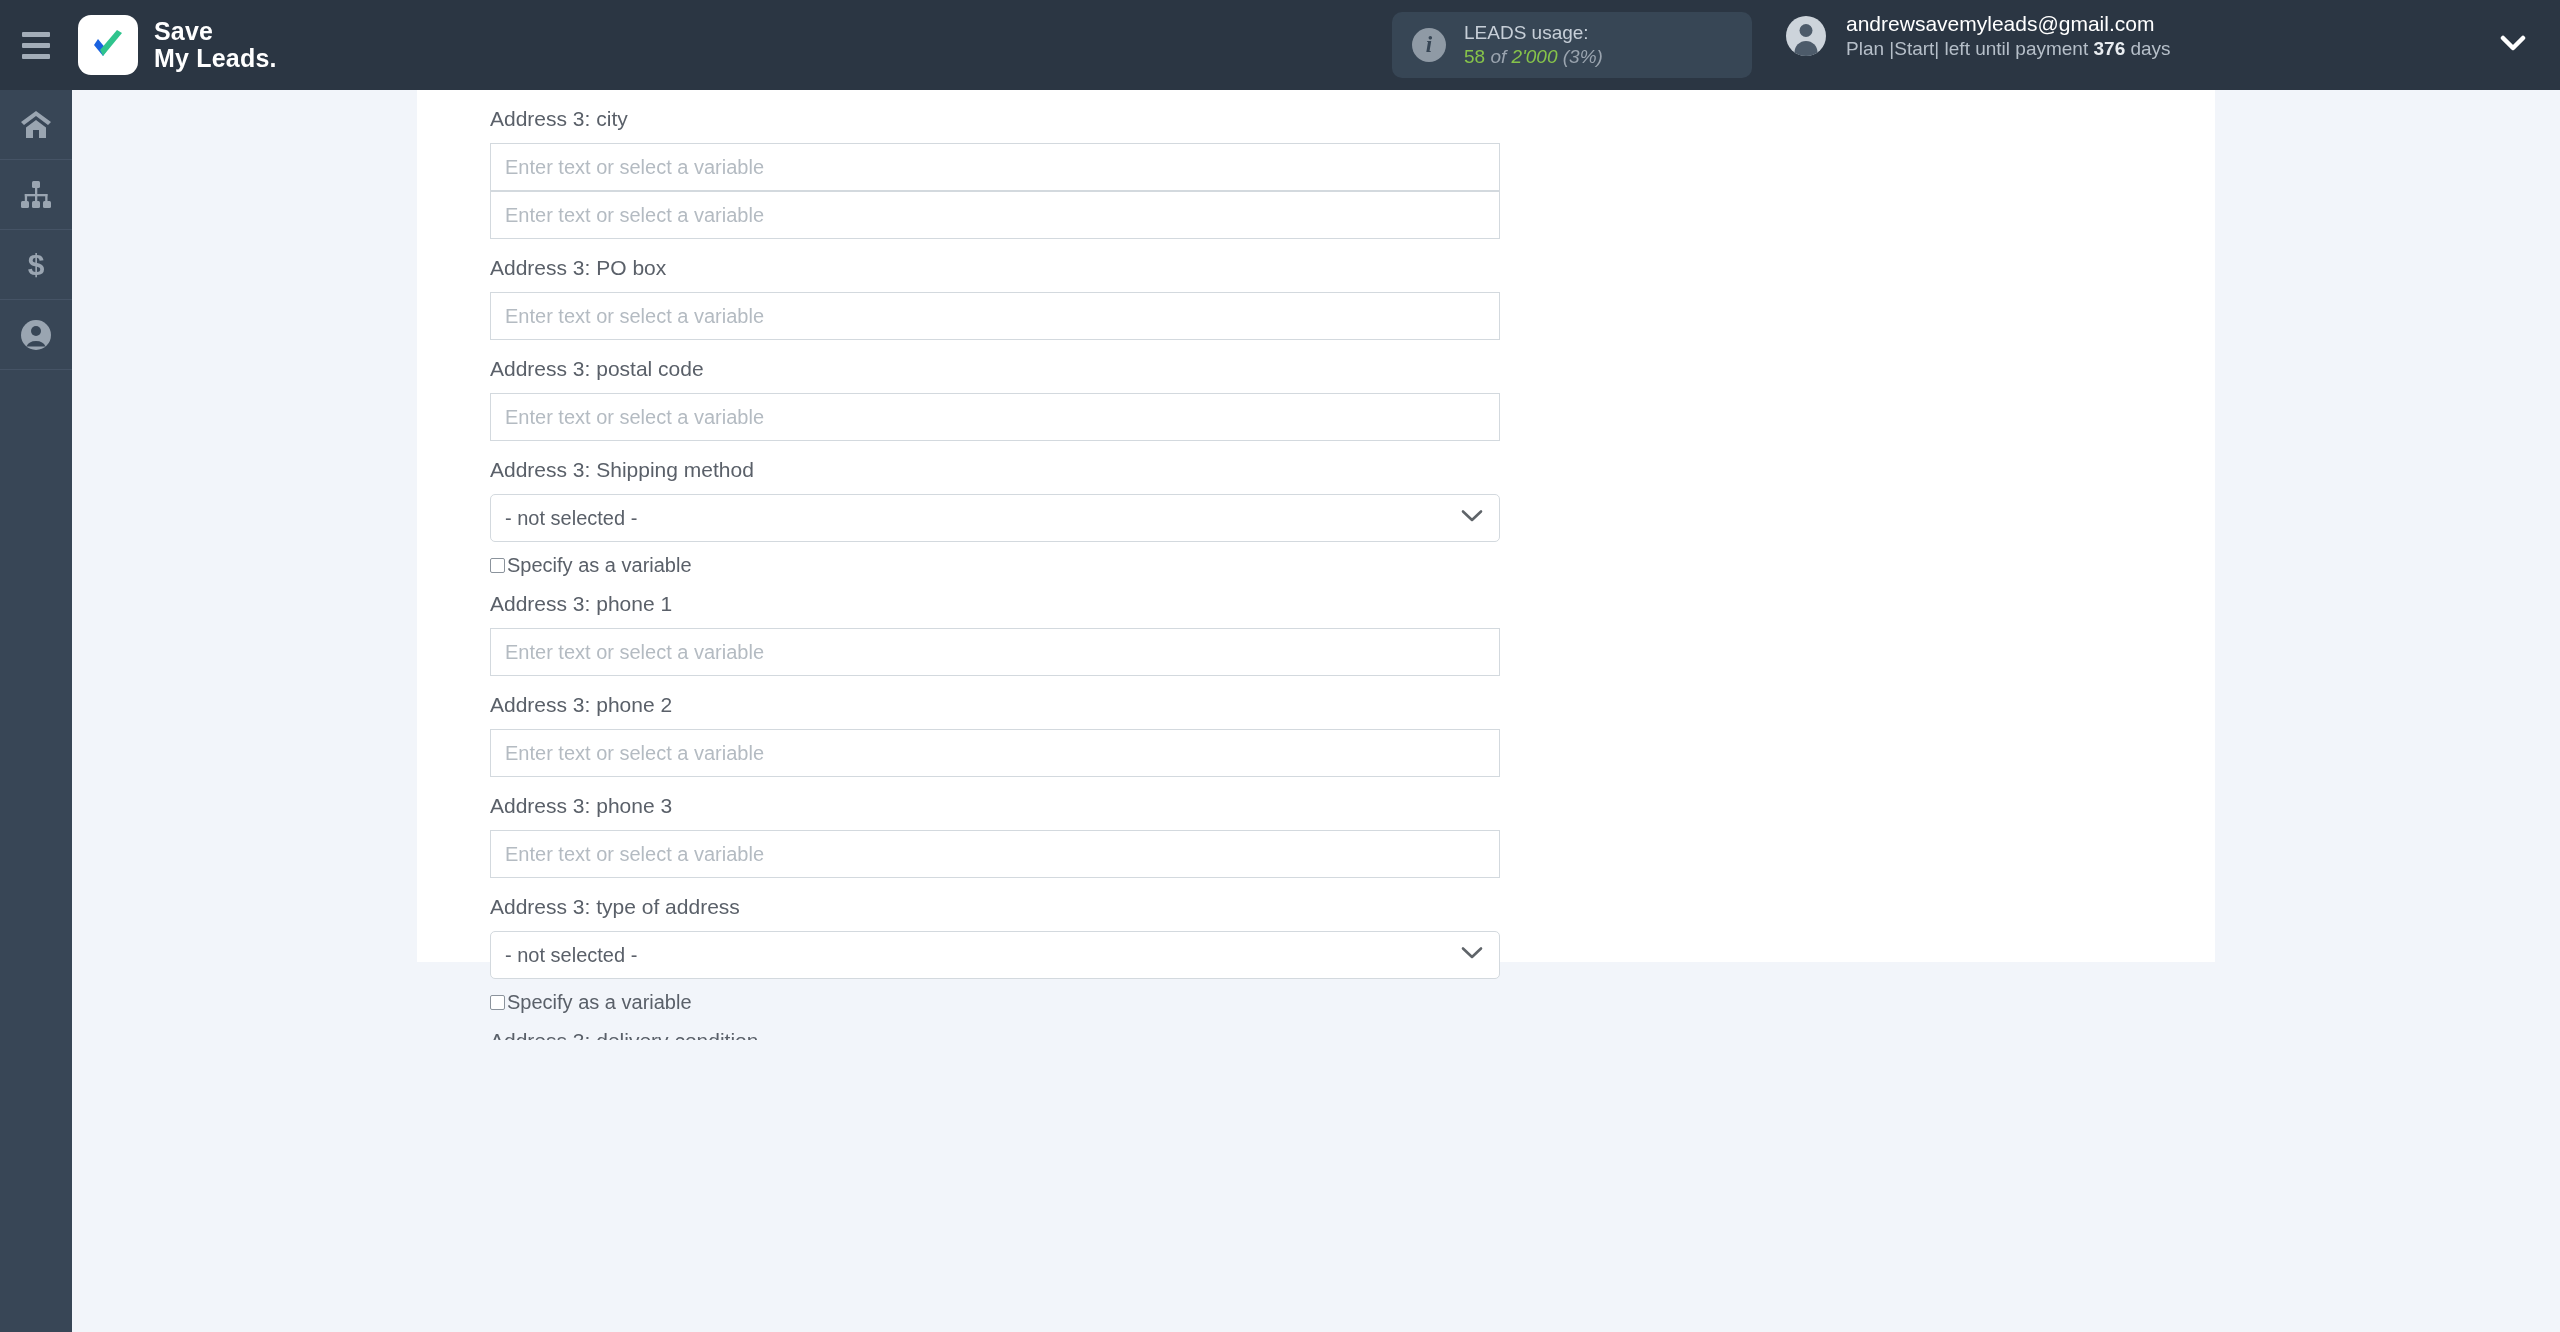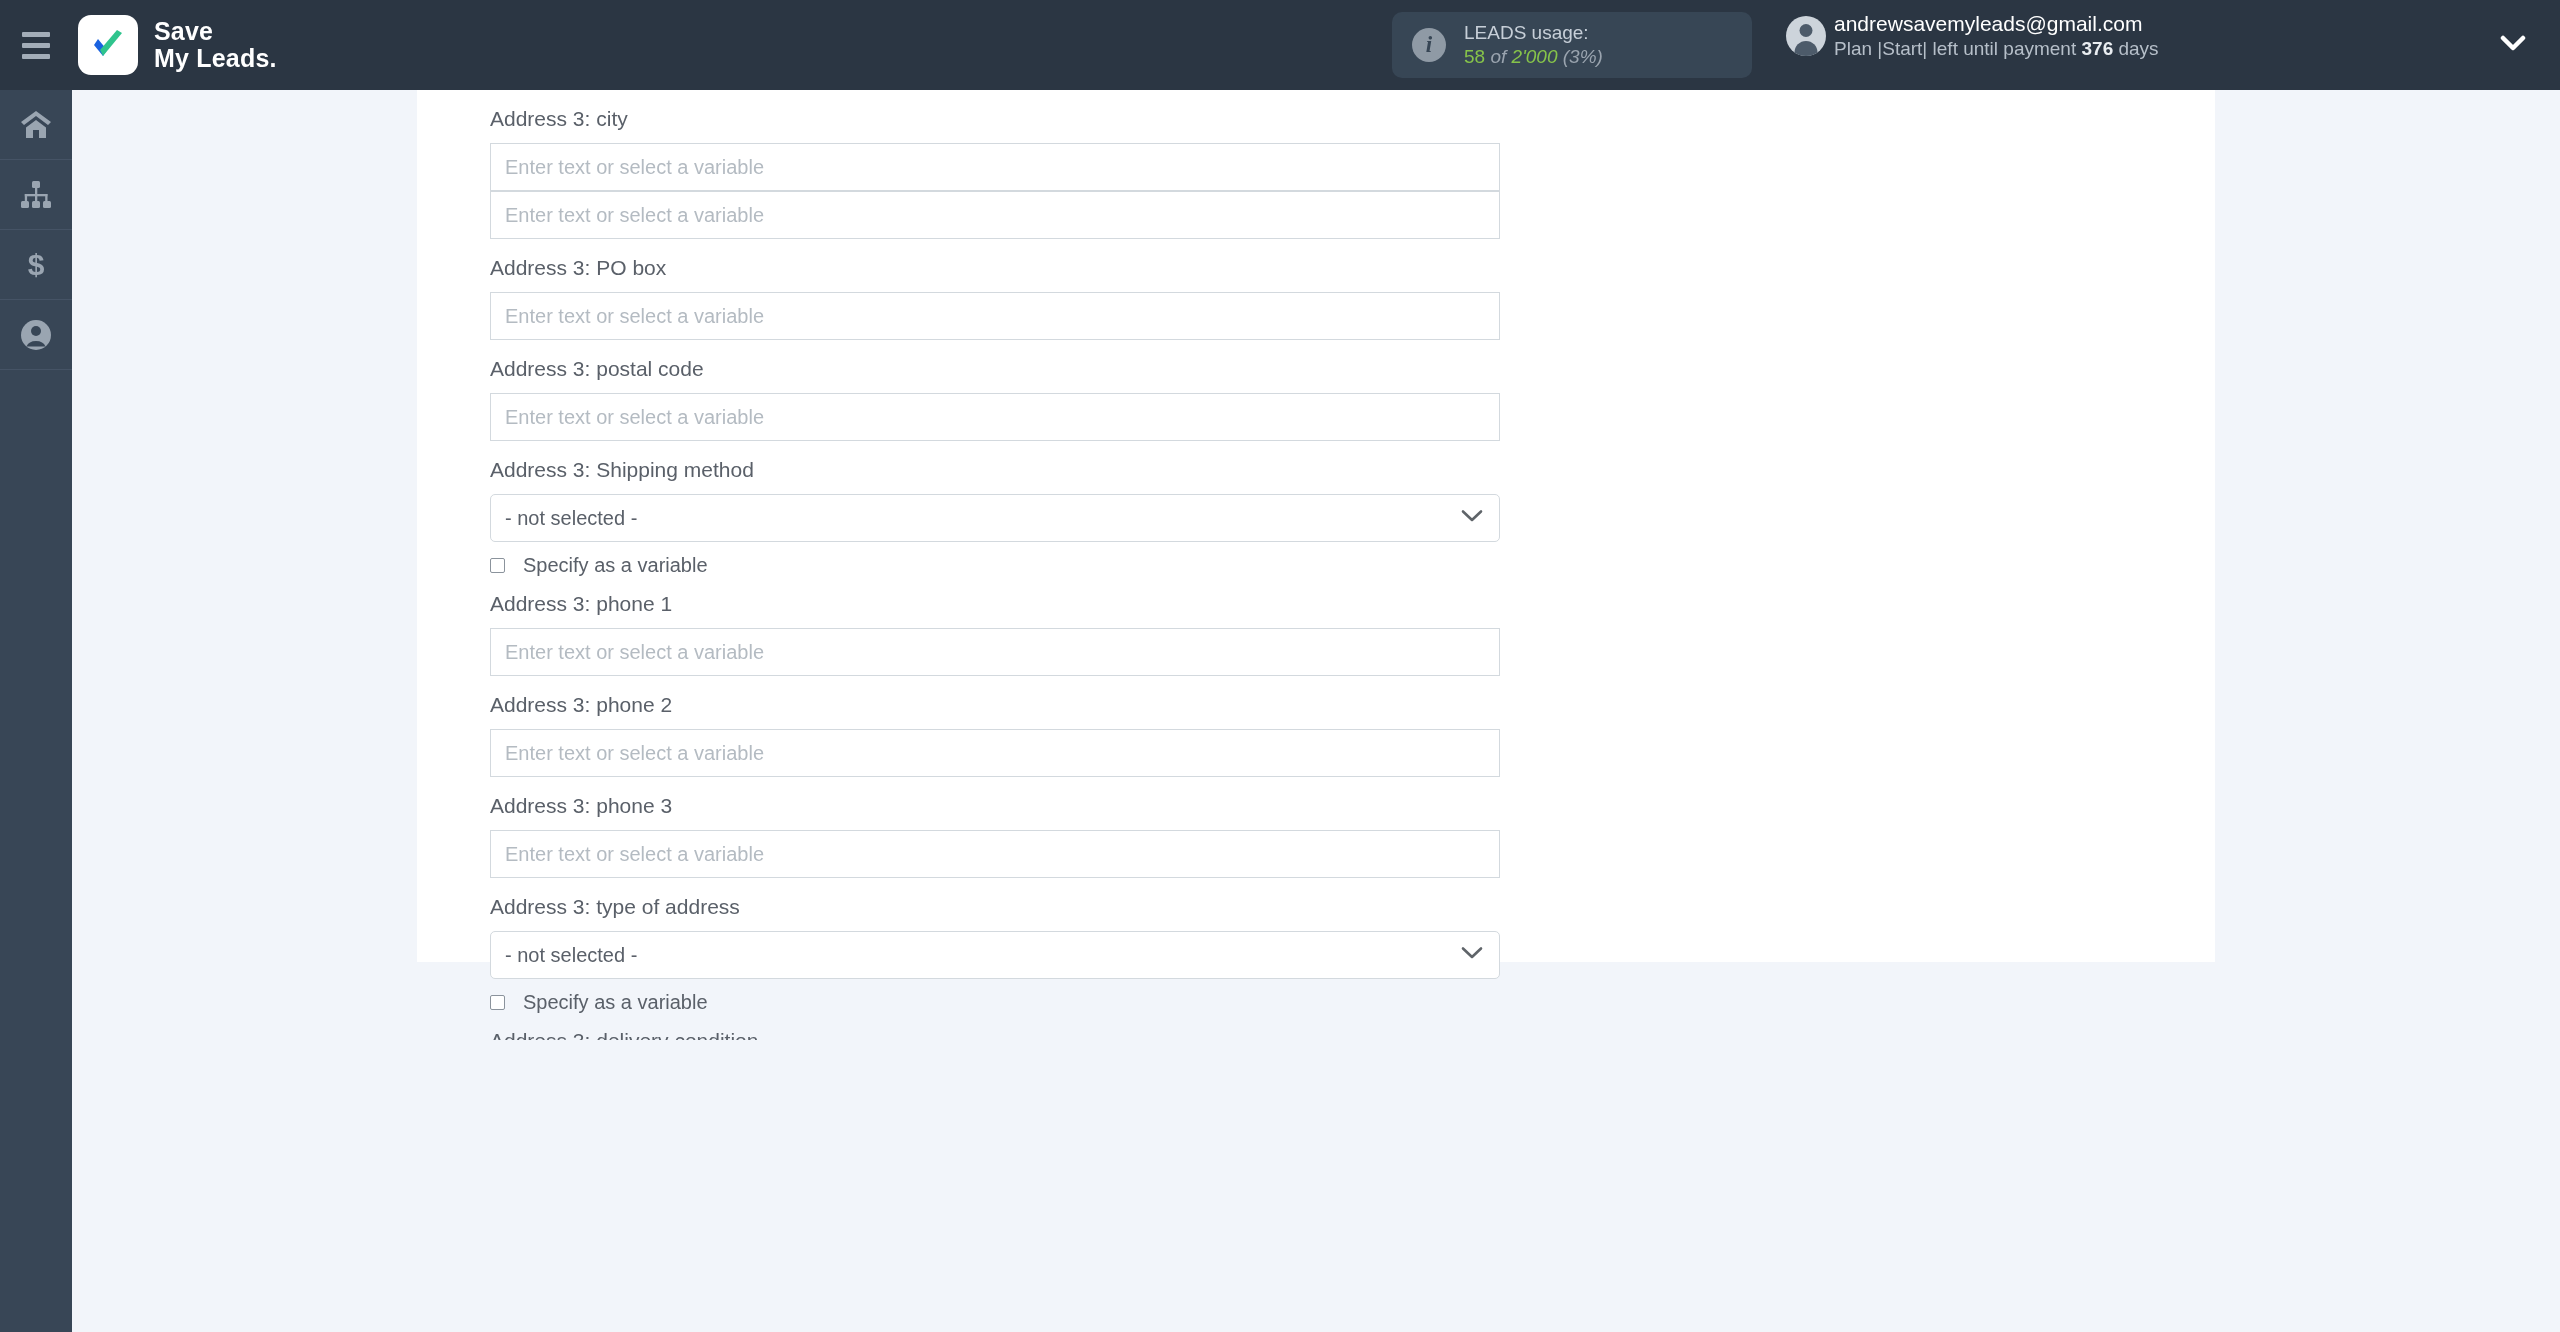--- a/index.html
+++ b/index.html
@@ -48,21 +48,21 @@
     flex:0 0 auto;
   }
   .usage-lines{ line-height:1.28; }
   .usage-title{ color:#c7cfd8; font-size:19px; }
   .usage-nums{ font-size:19px; color:#9aa4af; }
   .usage-nums .g{ color:#86c34a; font-style:normal; }
   .usage-nums .it{ font-style:italic; }
 
   .account{
     position:absolute; left:1786px; top:10px;
-    display:flex; align-items:center; gap:8px; cursor:pointer;
+    display:flex; align-items:center; gap:20px; cursor:pointer;
   }
   .avatar{
     width:40px; height:40px; border-radius:50%; background:#cdd4db;
     position:relative; flex:0 0 auto; overflow:hidden;
   }
   .avatar::before{
     content:""; position:absolute; left:50%; top:8px; transform:translateX(-50%);
     width:13px; height:13px; border-radius:50%; background:#4d5b6a;
   }
   .avatar::after{
@@ -126,21 +126,21 @@
     display:flex; align-items:center;
     padding:0 14px;
     cursor:pointer;
   }
   .selectbox .sel-val{ font-size:20px; color:#5a6069; }
   .selectbox .sel-caret{
     position:absolute; right:16px; top:50%; transform:translateY(-50%);
   }
 
   .checkrow{
-    display:flex; align-items:center; gap:18px;
+    display:flex; align-items:center; gap:2px;
     margin-top:13px; cursor:pointer;
   }
   .cbox{
     width:15px; height:15px; border:1px solid #8b939c; border-radius:2px;
     background:#ffffff; flex:0 0 auto;
   }
   .clabel{ color:#5a6069; font-size:20px; line-height:1; }
 
   .cut-label{
     color:#5a6069; font-size:21px; line-height:1;

